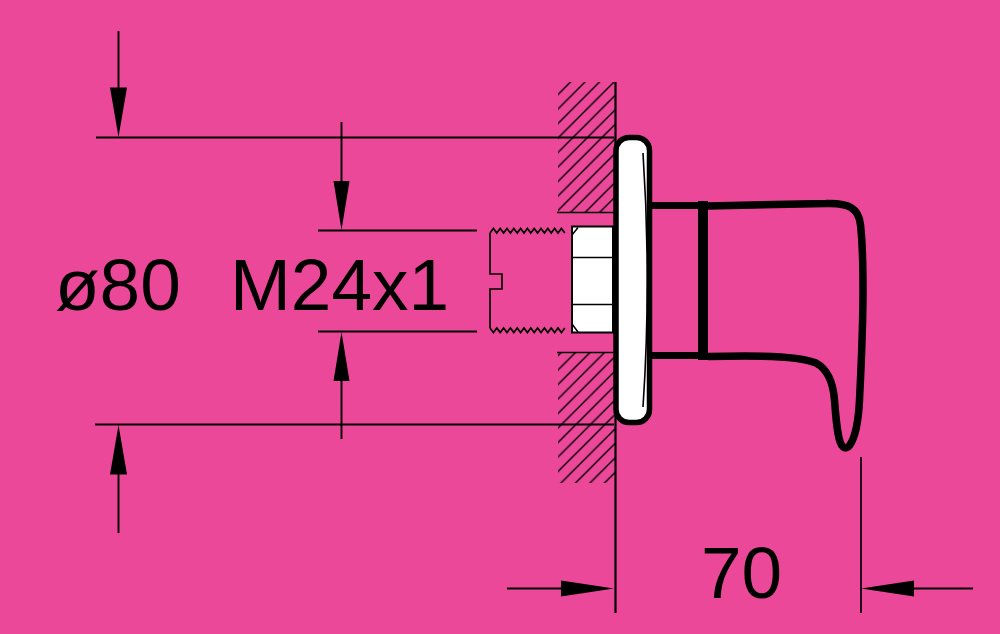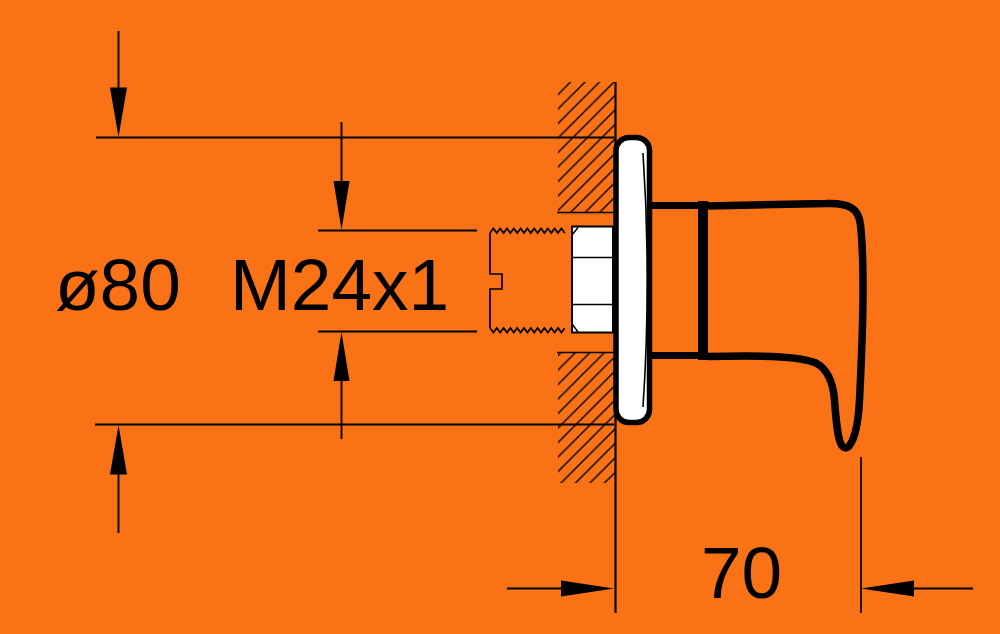--- a/index.html
+++ b/index.html
@@ -7,21 +7,21 @@
     padding: 0;
     width: 1000px;
     height: 634px;
     background: #ffffff;
     overflow: hidden;
   }
   .stage {
     position: relative;
     width: 1000px;
     height: 634px;
-    background: #f97316;
+    background: #ec4899;
   }
   svg { display: block; }
   .dim-label {
     font-family: "Liberation Sans", sans-serif;
     font-size: 73px;
     fill: #000000;
     font-weight: 400;
   }
   .thin  { stroke: #000; stroke-width: 1.7; fill: none; }
   .dimln { stroke: #000; stroke-width: 1.9; fill: none; }

